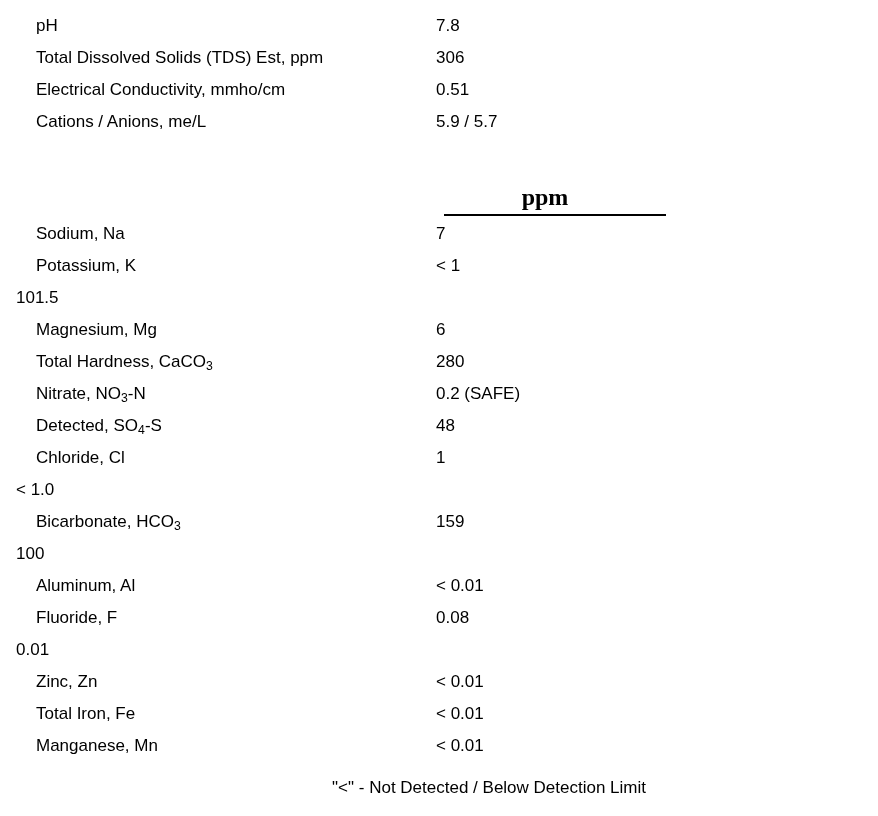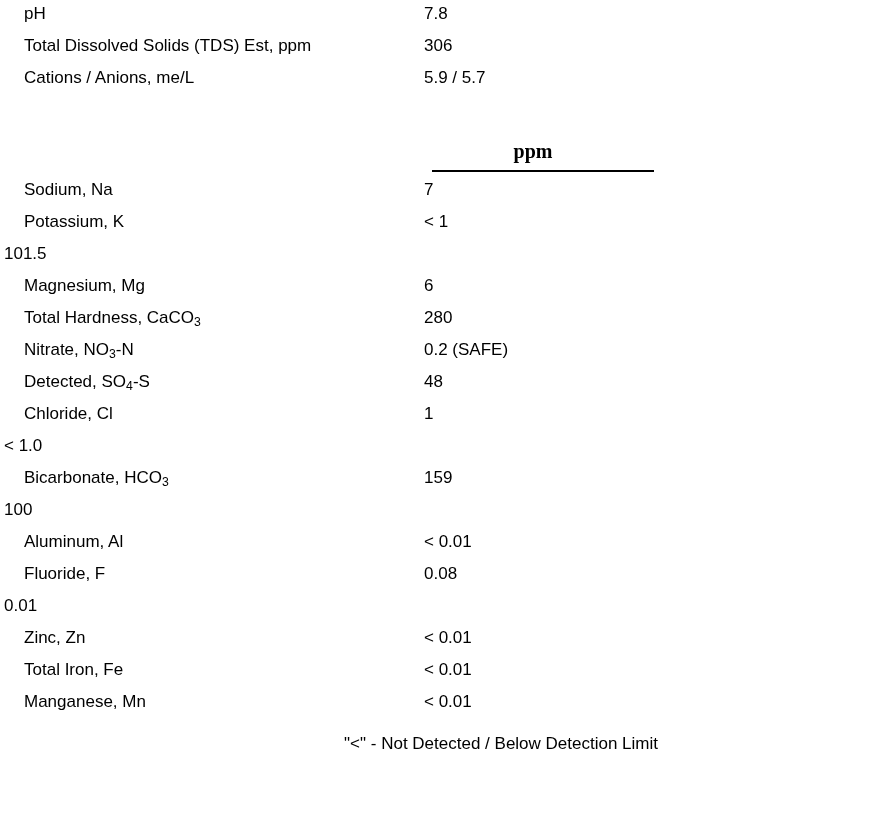--- a/index.html
+++ b/index.html
@@ -13,21 +13,21 @@
     font-family: "Liberation Sans", sans-serif;
     color: #000000;
     font-size: 17px;
     overflow: hidden;
   }
   .sheet {
     position: relative;
     width: 704px;
     height: 816px;
     box-sizing: border-box;
-    padding: 4px;
+    padding: 16px;
   }
   .summary {
     margin: 0;
     padding: 0;
   }
   .row {
     display: flex;
     align-items: baseline;
     height: 32px;
   }
@@ -51,21 +51,21 @@
     height: 28px;
   }
   .unit-head .label {
     width: 420px;
   }
   .unit-head .unit {
     width: 218px;
     text-align: center;
     font-weight: bold;
     font-family: "Liberation Serif", serif;
-    font-size: 20px;
+    font-size: 24px;
   }
   .rule {
     width: 222px;
     margin-left: 428px;
     border-top: 2px solid #000000;
     height: 0;
     margin-top: 2px;
     margin-bottom: 8px;
   }
   .footnote {
@@ -91,20 +91,24 @@
     <div class="row">
       <span class="label">pH</span>
       <span class="value">7.8</span>
     </div>
 
     <div class="row">
       <span class="label">Total Dissolved Solids (TDS) Est, ppm</span>
       <span class="value">306</span>
     </div>
 
+    <div class="row">
+      <span class="label">Electrical Conductivity, mmho/cm</span>
+      <span class="value">0.51</span>
+    </div>
 
     <div class="row">
       <span class="label">Cations / Anions, me/L</span>
       <span class="value">5.9 /  5.7</span>
     </div>
 
   </div>
 
   <div class="gap"></div>
 

